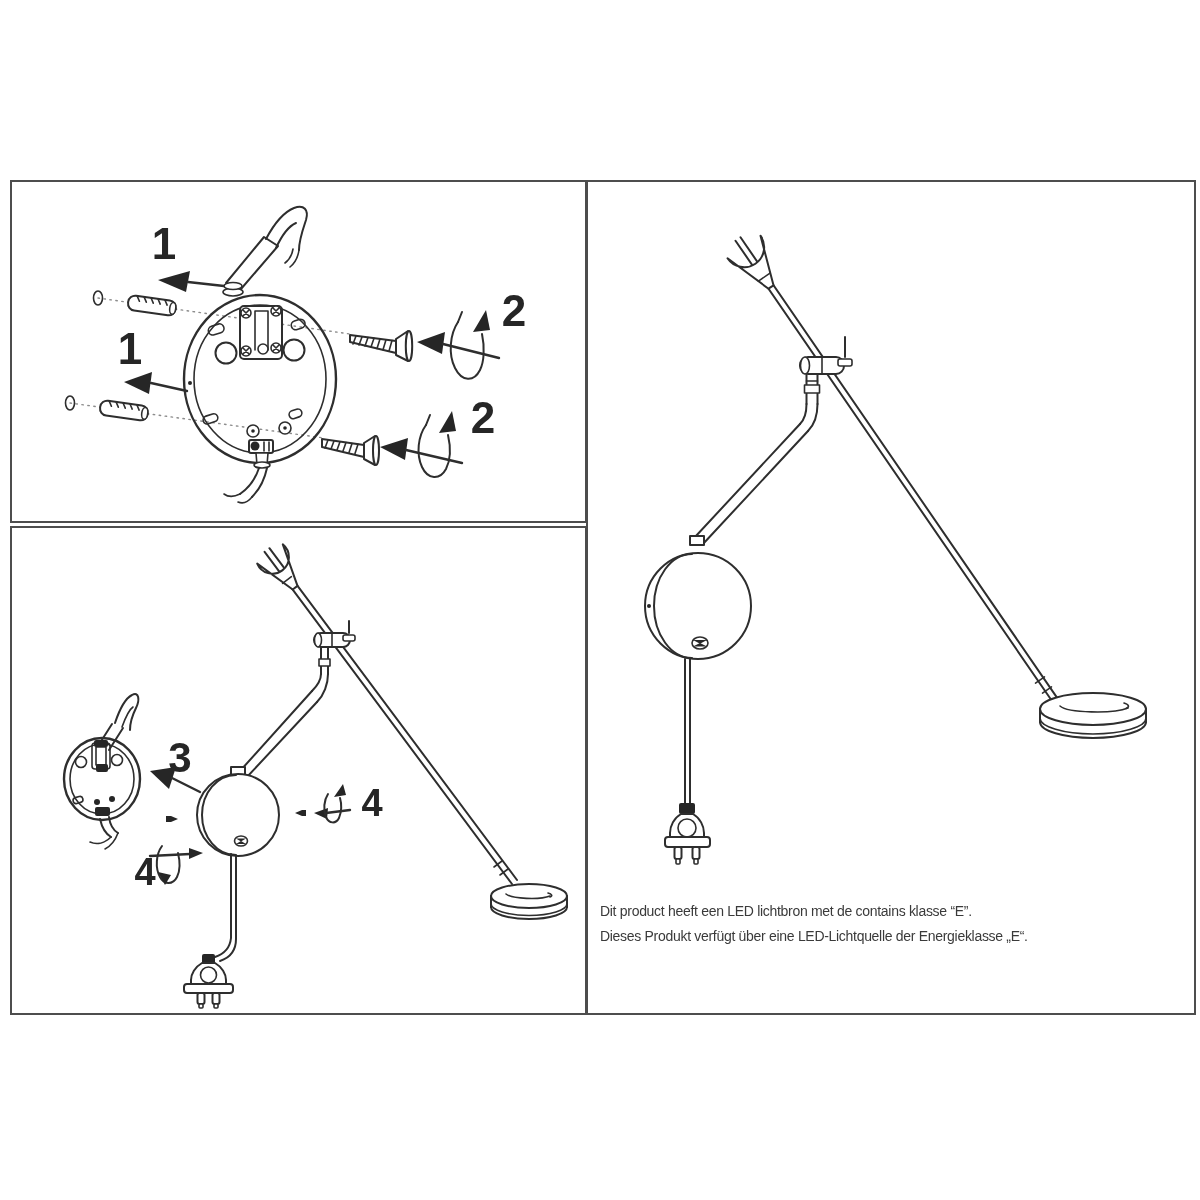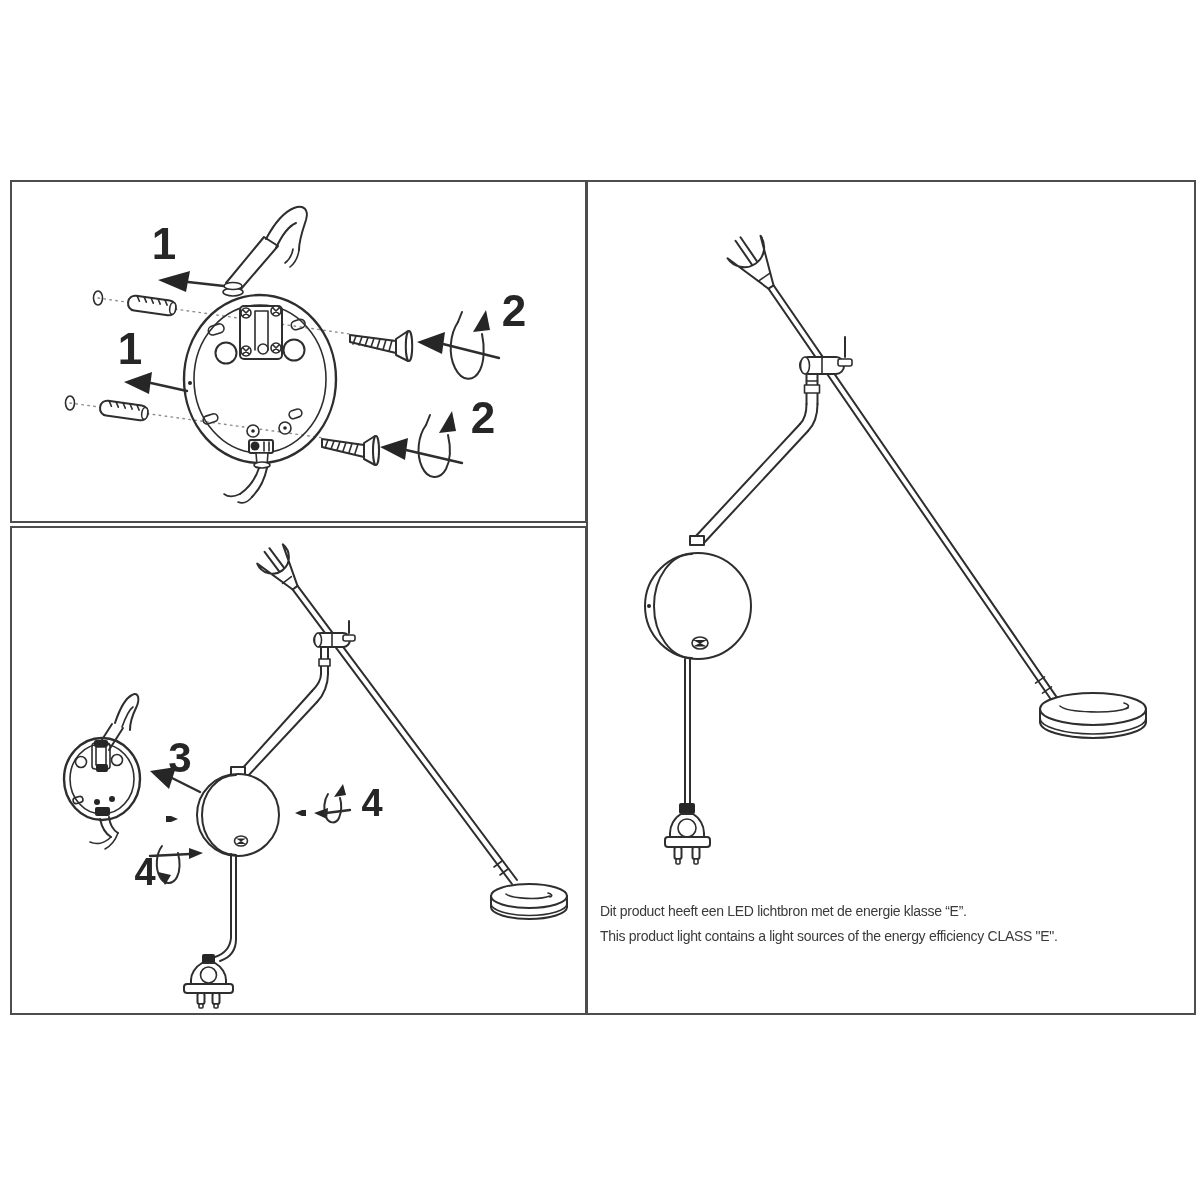--- a/index.html
+++ b/index.html
@@ -335,18 +335,18 @@
         <circle class="ln-thin" cx="99" cy="646" r="9"></circle>
         <rect class="wh" x="77" y="655" width="45" height="10" rx="3"></rect>
         <rect class="wh" x="86.5" y="665" width="7" height="12" rx="2"></rect>
         <rect class="wh" x="104.5" y="665" width="7" height="12" rx="2"></rect>
         <rect class="wh-thin" x="88" y="677" width="4" height="5" rx="1"></rect>
         <rect class="wh-thin" x="106" y="677" width="4" height="5" rx="1"></rect>
       </g>
     </svg>
 
     <div id="notes">
-      <div class="note-line">Dit product heeft een LED lichtbron met de energie klasse “E”.</div>
-      <div class="note-line">This product light contains a light sources of the energy efficiency CLASS "E".</div>
+      <div class="note-line">Dit product heeft een LED lichtbron met de contains klasse “E”.</div>
+      <div class="note-line">Dieses Produkt verfügt über eine LED-Lichtquelle der Energieklasse „E“.</div>
     </div>
   </div>
 
 </div>
 
 </body></html>

